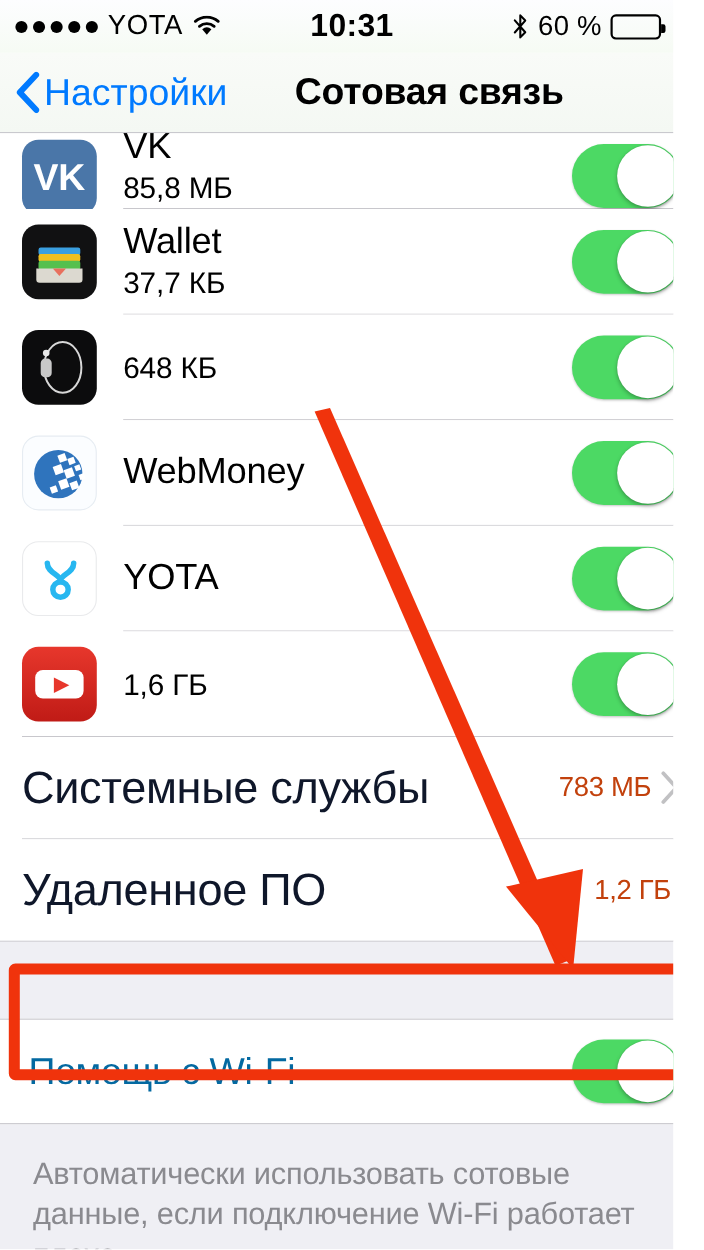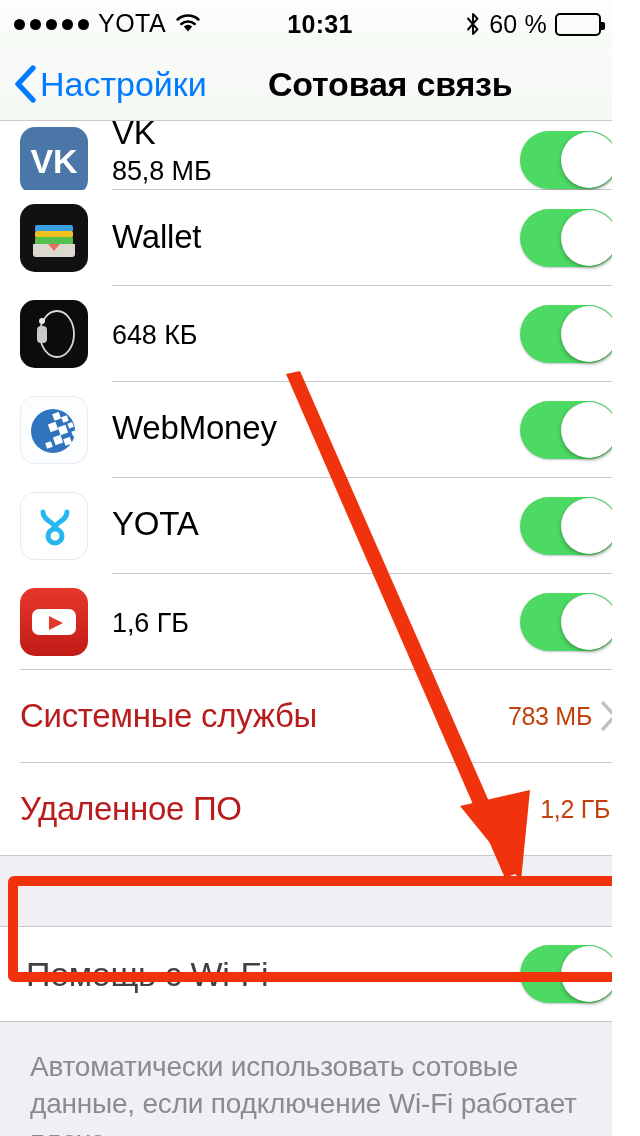--- a/index.html
+++ b/index.html
@@ -48,21 +48,21 @@
     color: #000;
     letter-spacing: .5px;
     line-height: 1;
     padding-bottom: 2px;
   }
   .wifi-ico { width: 26px; height: 20px; display:block; }
   .sb-center {
     position: absolute;
     left: 0; right: 0;
     text-align: center;
-    font-size: 25px;
+    font-size: 29px;
     font-weight: bold;
     color: #000;
     letter-spacing: .3px;
   }
   .sb-right {
     position: absolute;
     right: 12px;
     display: flex;
     align-items: center;
     gap: 8px;
@@ -212,22 +212,22 @@
   .plain-row {
     position: relative;
     display: flex;
     align-items: center;
     height: 92px;
     padding: 0 22px 0 20px;
     background: #fff;
     box-sizing: border-box;
   }
   .plain-label {
-    font-size: 33px;
-    color: #b91c1c;
+    font-size: 41px;
+    color: #0f172a;
     letter-spacing: -.3px;
     flex: 1 1 auto;
     white-space: nowrap;
   }
   .plain-value {
     font-size: 25px;
     color: #c2410c;
     letter-spacing: -.3px;
     margin-right: 8px;
     white-space: nowrap;
@@ -246,21 +246,21 @@
     align-items: center;
     height: 96px;
     background: #fff;
     padding-left: 26px;
     box-sizing: border-box;
     border-top: 1px solid #c8c7cc;
     border-bottom: 1px solid #c8c7cc;
   }
   .wifi-label {
     font-size: 34px;
-    color: #404040;
+    color: #0369a1;
     letter-spacing: -.3px;
     flex: 1 1 auto;
   }
   .footer-note {
     background: #efeff4;
     padding: 26px 34px 0 30px;
     font-size: 28px;
     line-height: 1.33;
     color: #8a8a8f;
     letter-spacing: -.2px;
@@ -372,20 +372,21 @@
               <rect x="15" y="21" width="38" height="7" rx="2" fill="#3a9fe0"></rect>
               <rect x="15" y="27" width="38" height="7" rx="2" fill="#f0c020"></rect>
               <rect x="15" y="33" width="38" height="8" rx="2" fill="#55c04e"></rect>
               <path d="M13 40h42v10a3 3 0 01-3 3H16a3 3 0 01-3-3z" fill="#dcd9d0"></path>
               <path d="M28 40h12l-6 7z" fill="#e8705e"></path>
             </svg>
           </span>
         </span>
         <span class="labels">
           <span class="app-name">Wallet</span>
+          <span class="app-size">37,7 КБ</span>
         </span>
         <span class="switch" style="background: rgb(76, 217, 100);">
             <span class="knob"></span>
           </span>
       </div>
       <div class="sep"></div>
 
       <div class="row">
         <span class="app-ico-wrap">
           <span class="app-ico" style="background:#0c0c0d;">

